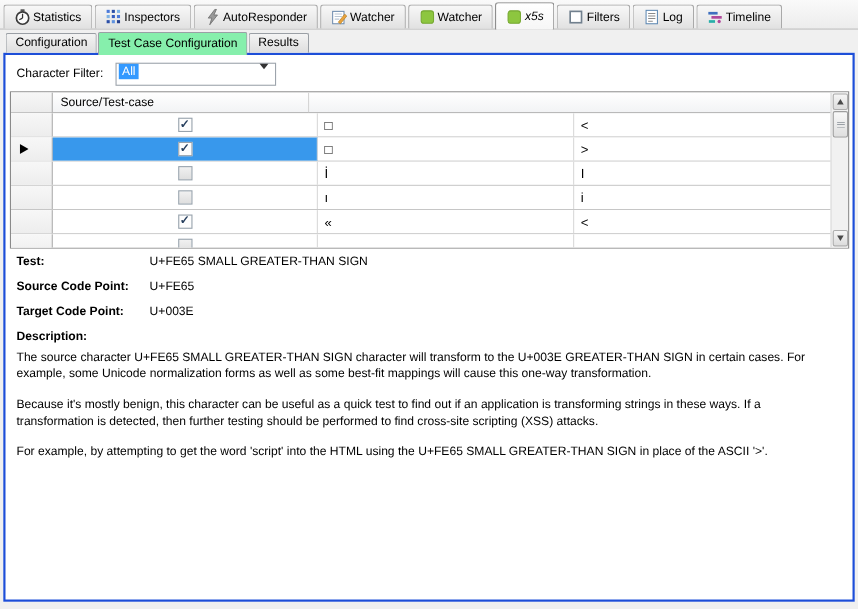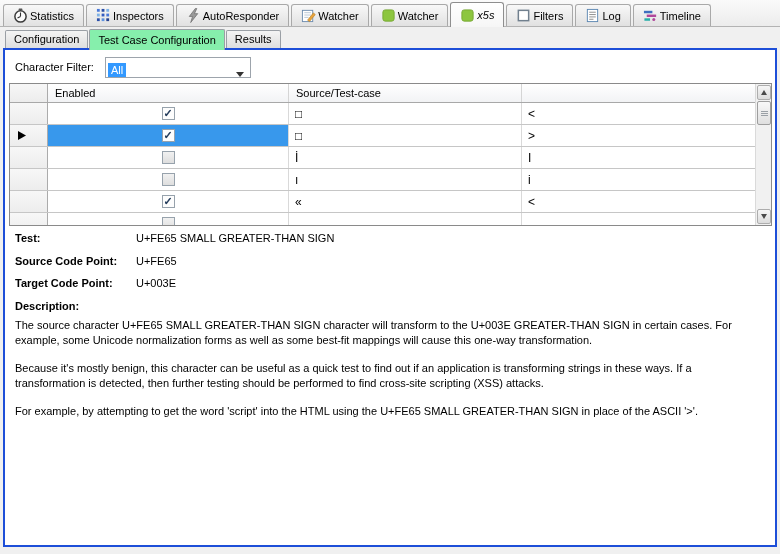--- a/index.html
+++ b/index.html
@@ -40,21 +40,21 @@
   .subtab.active { background:#86efac; height:21px; margin-bottom:-1px; z-index:5; }
   .page-box {
     position:absolute; left:3px; top:21px; width:774px; height:499px;
     background:#FFFFFF; border:2px solid #1d4ed8;
   }
 
   
   .filter-label { position:absolute; left:10px; top:7px; height:21px; line-height:21px; font-size:11px; }
   .combo {
     position:absolute; left:100px; top:7px; width:146px; height:21px;
-    border:1px solid #9DA4AC; background:#FFFFFF; display:flex; align-items:flex-end; padding-left:2px;
+    border:1px solid #9DA4AC; background:#FFFFFF; display:flex; align-items:flex-start; padding-left:2px;
   }
   .combo-value { background:var(--hl,#3399FF); color:#FFF; font-size:11px; padding:1px 3px; }
   .combo-arrow {
     margin-left:auto; margin-right:6px; width:0; height:0;
     border-left:4px solid transparent; border-right:4px solid transparent; border-top:5px solid #333;
   }
 
   
   .grid {
     position:absolute; left:4px; top:33px; width:763px; height:143px;
@@ -222,21 +222,20 @@
 
     <span class="filter-label">Character Filter:</span>
     <div class="combo">
       <span class="combo-value">All</span>
       <span class="combo-arrow"></span>
     </div>
 
     <div class="grid">
       <div class="grid-header">
         <div class="h rowhdr"></div>
-        <div class="h enabled">Enabled</div>
         <div class="h source">Source/Test-case</div>
       </div>
       <div>
           <div class="grid-row">
             <div class="c rowhdr"></div>
             <div class="c enabled">
               <span class="cb checked">✓</span>
             </div>
             <div class="c source">□</div>
             <div class="c target">&lt;</div>

